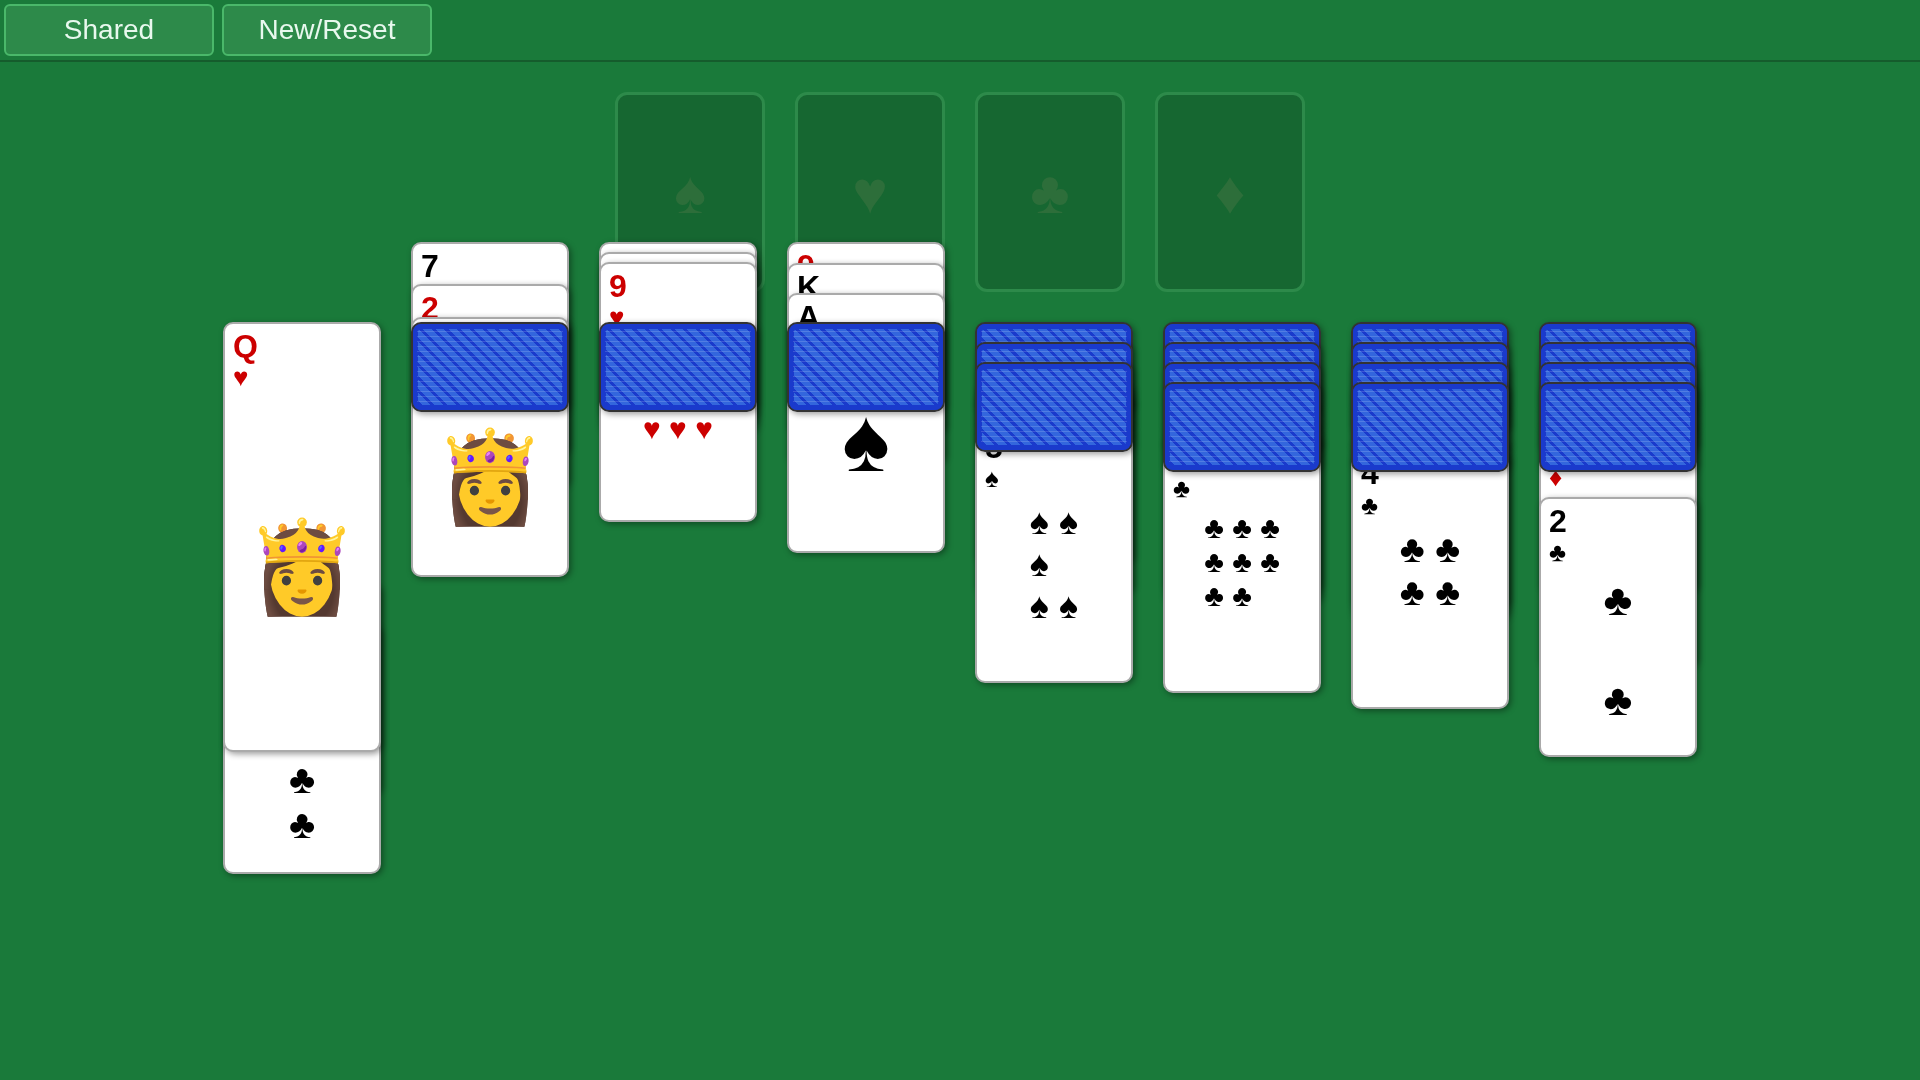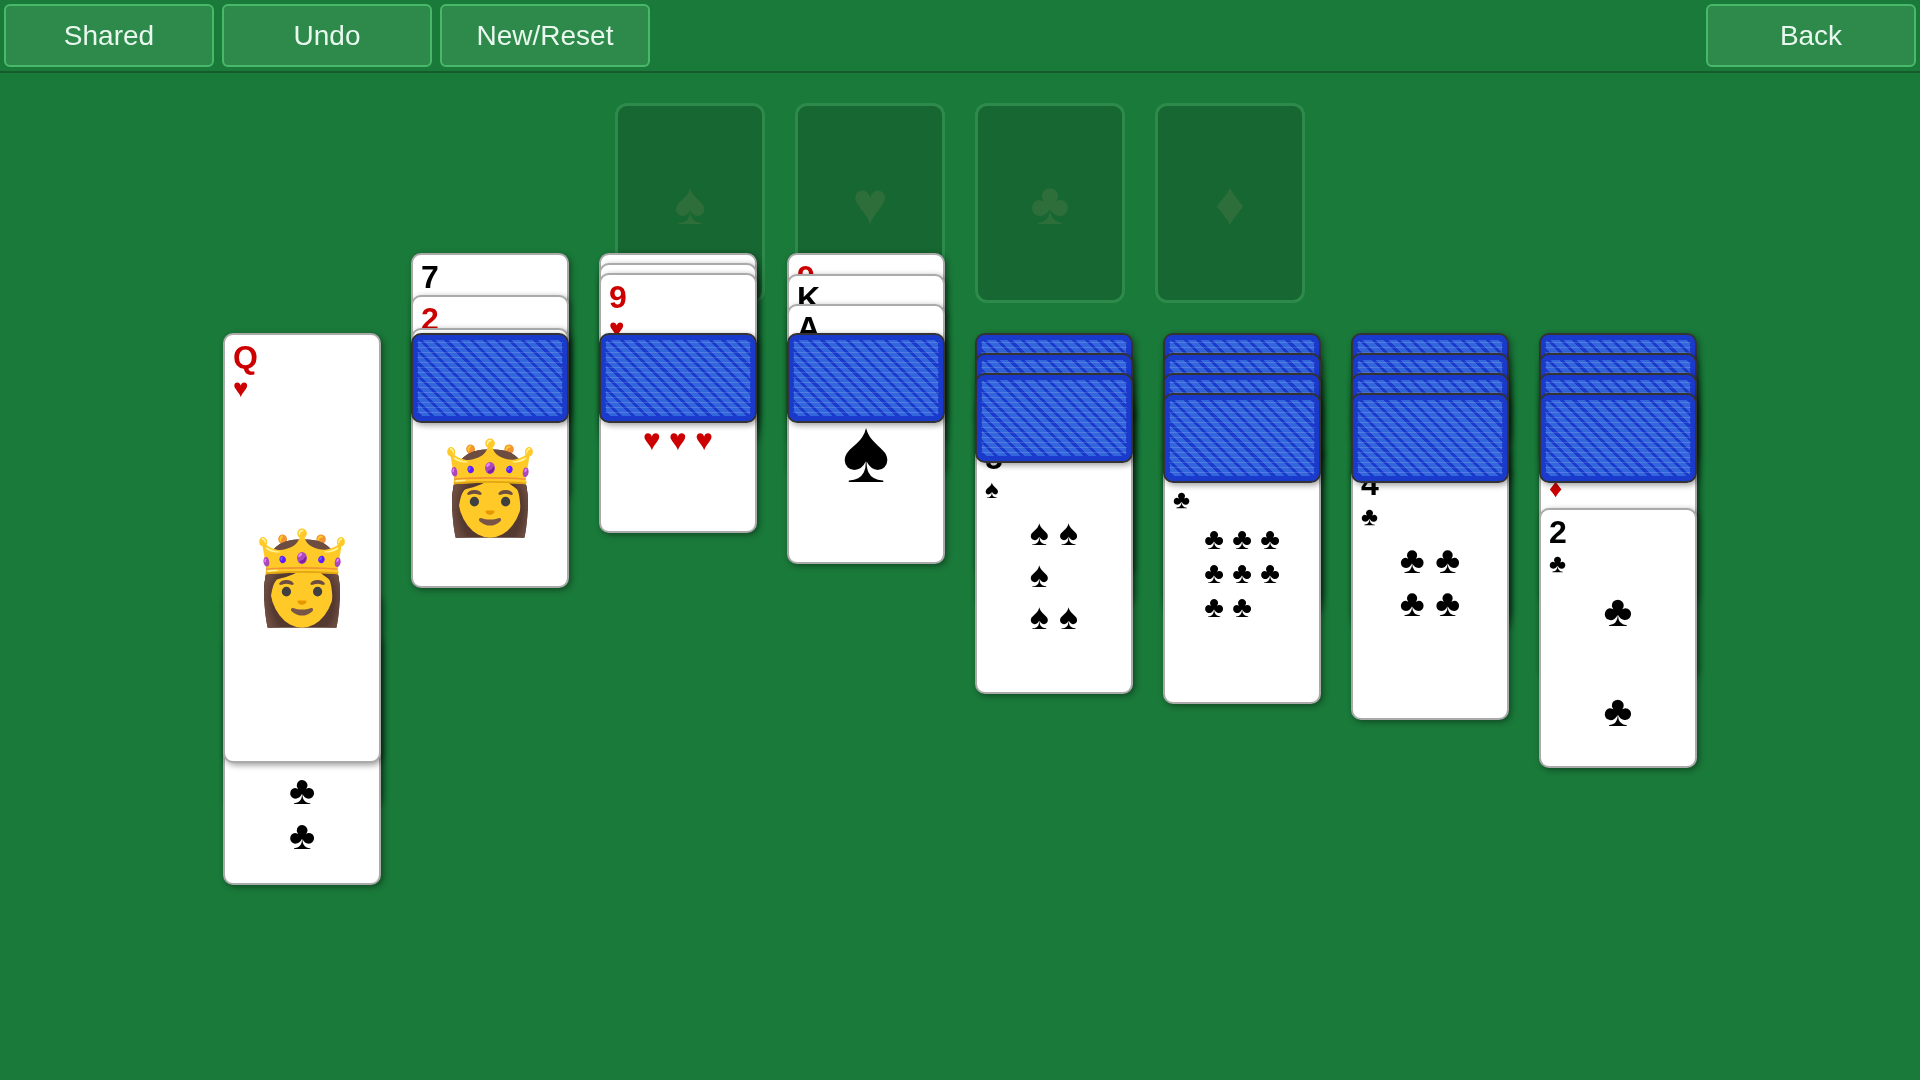--- a/index.html
+++ b/index.html
@@ -9,21 +9,21 @@
       background-color: #1a7a3a;
       font-family: Arial, sans-serif;
       overflow: hidden;
       position: relative;
     }
 
     
     .toolbar {
       display: flex;
       align-items: stretch;
-      height: 73px;
+      height: 62px;
       background-color: #1a7a3a;
       border-bottom: 2px solid #155c2c;
     }
     .toolbar-btn {
       min-width: 210px;
       display: flex;
       align-items: center;
       justify-content: center;
       background-color: #2d8a4a;
       border: 2px solid #4ab86a;
@@ -131,24 +131,22 @@
       gap: 8px;
       font-size: 34px;
     }
 
   </style>
 </head>
 <body>
 
 <div class="toolbar">
   <button class="toolbar-btn">Shared</button>
-  <button class="toolbar-btn">Undo</button>
   <button class="toolbar-btn">New/Reset</button>
   <div class="toolbar-spacer"></div>
-  <button class="toolbar-btn">Back</button>
 </div>
 
 <div style="display:flex; flex-direction:column; align-items:center; padding-top:10px;">
 
   <div class="foundation-area">
     <div class="foundation-slot">♠</div>
     <div class="foundation-slot">♥</div>
     <div class="foundation-slot">♣</div>
     <div class="foundation-slot">♦</div>
   </div>

